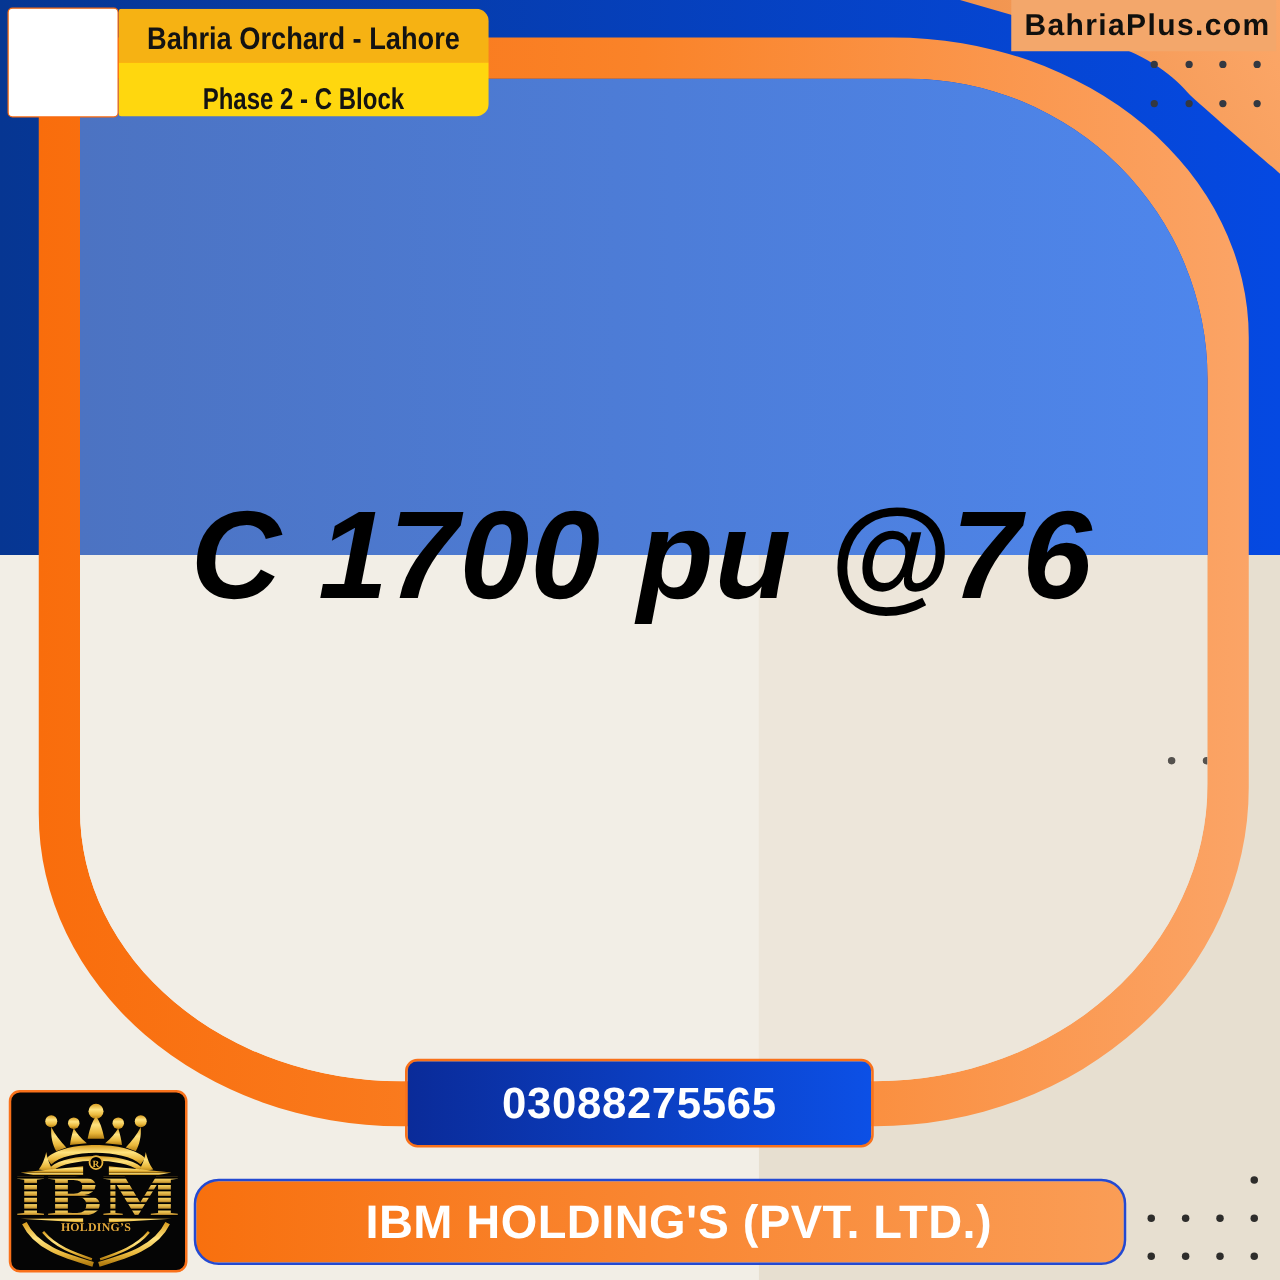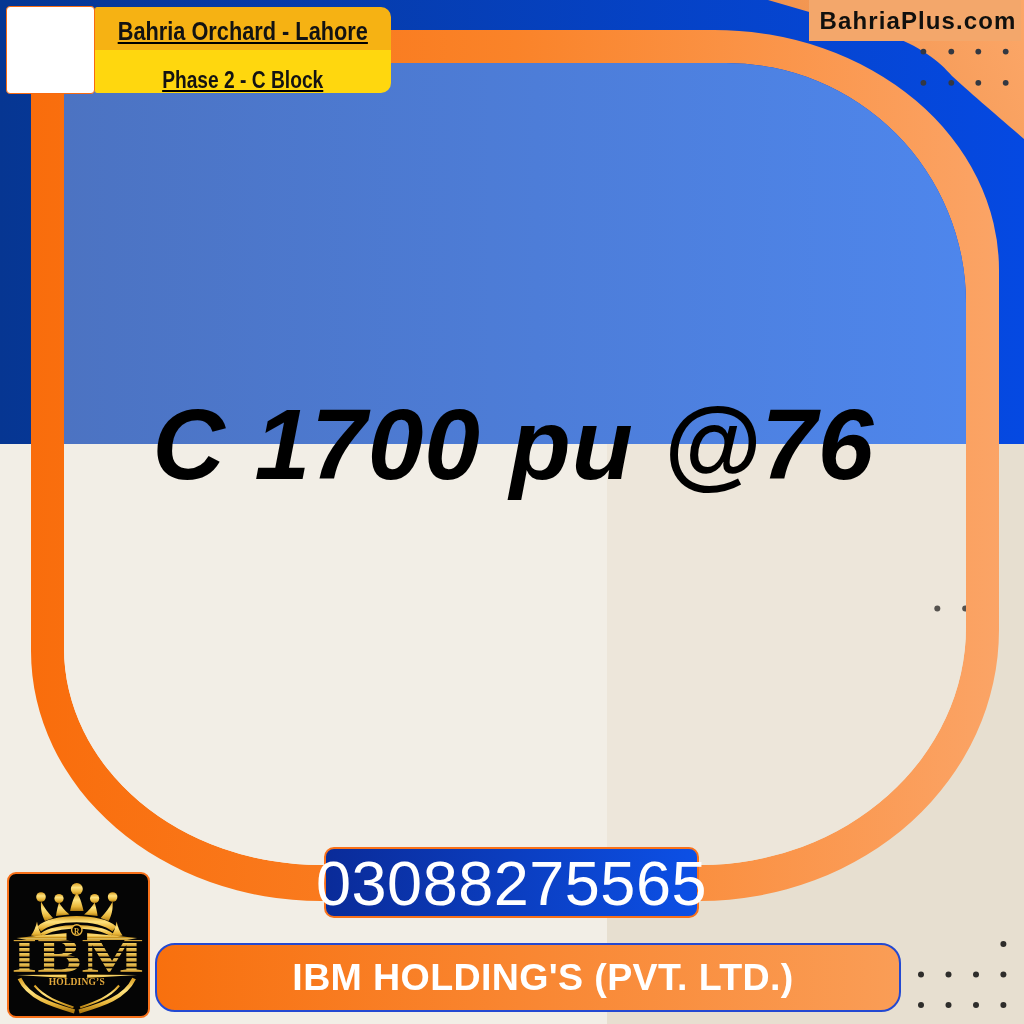--- a/index.html
+++ b/index.html
@@ -77,39 +77,39 @@
       <circle cx="1003.4" cy="974.5" r="3"></circle>
     <circle cx="921" cy="1005" r="3"></circle>
       <circle cx="948.5" cy="1005" r="3"></circle>
       <circle cx="976" cy="1005" r="3"></circle>
       <circle cx="1003.4" cy="1005" r="3"></circle>
   </g>
 </svg>
 
 <div class="abs" style="left:6px;top:5.5px;width:87px;height:86px;background:#fff;border:1.8px solid #F86A10;border-radius:4px;z-index:3;"></div>
 
-<div class="abs" style="left:95px;top:7px;width:296px;height:86px;border-radius:2px 10px 10px 2px;overflow:hidden;z-index:3;text-decoration:underline;">
+<div class="abs" style="left:95px;top:7px;width:296px;height:86px;border-radius:2px 10px 10px 2px;overflow:hidden;z-index:3;">
 
   <div style="height:43px;background:#F6B213;display:flex;align-items:center;justify-content:center;">
     <span style="font-weight:bold;font-size:25px;color:#131313;transform:scaleX(0.87);white-space:nowrap;position:relative;top:3px;">Bahria Orchard - Lahore</span>
   </div>
 
   <div style="height:59px;background:#FFD70E;display:flex;align-items:center;justify-content:center;">
     <span style="font-weight:bold;font-size:24px;color:#131313;transform:scaleX(0.80);white-space:nowrap;">Phase 2 - C Block</span>
   </div>
 </div>
 
 <div class="abs" style="left:809px;top:0;width:212px;height:41px;background:#F3A76B;display:flex;align-items:center;justify-content:center;z-index:3;">
   <span style="font-weight:bold;font-size:24px;color:#10100e;letter-spacing:1.1px;white-space:nowrap;padding-left:6px;">BahriaPlus.com</span>
 </div>
 
 <div class="abs" id="headline" style="left:152.5px;top:394px;font-weight:bold;font-size:100px;line-height:1;letter-spacing:1px;color:#000;white-space:nowrap;z-index:3;font-style:italic;">C 1700 pu @76</div>
 
 <div class="abs" style="left:324px;top:847px;width:371px;height:67px;border:2.5px solid #F9711A;border-radius:10px;background:linear-gradient(90deg,#0A2B99,#0C50E6);display:flex;align-items:center;justify-content:center;z-index:3;">
-  <span style="font-weight:normal;font-size:63px;color:#fff;white-space:nowrap;letter-spacing:0.5px;">03088275565</span>
+  <span style="font-weight:bold;font-size:35px;color:#fff;white-space:nowrap;letter-spacing:0.5px;">03088275565</span>
 </div>
 
 <div class="abs" style="left:155px;top:943px;width:742px;height:65px;border:2px solid #2349D2;border-radius:20px;background:linear-gradient(90deg,#F8700E,#FA9D56);display:flex;align-items:center;justify-content:center;z-index:3;">
   <span style="font-weight:bold;font-size:37.6px;color:#fff;white-space:nowrap;padding-left:30px;letter-spacing:0.35px;">IBM HOLDING'S (PVT. LTD.)</span>
 </div>
 
 <div class="abs" style="left:7px;top:872px;width:139px;height:142px;background:#050505;border:2.5px solid #F9711A;border-radius:9px;z-index:4;overflow:hidden;">
   <svg width="139" height="142" viewBox="2.5 2.5 139 142">
     <defs>
       <linearGradient id="gold" x1="0" y1="0" x2="0" y2="1">

